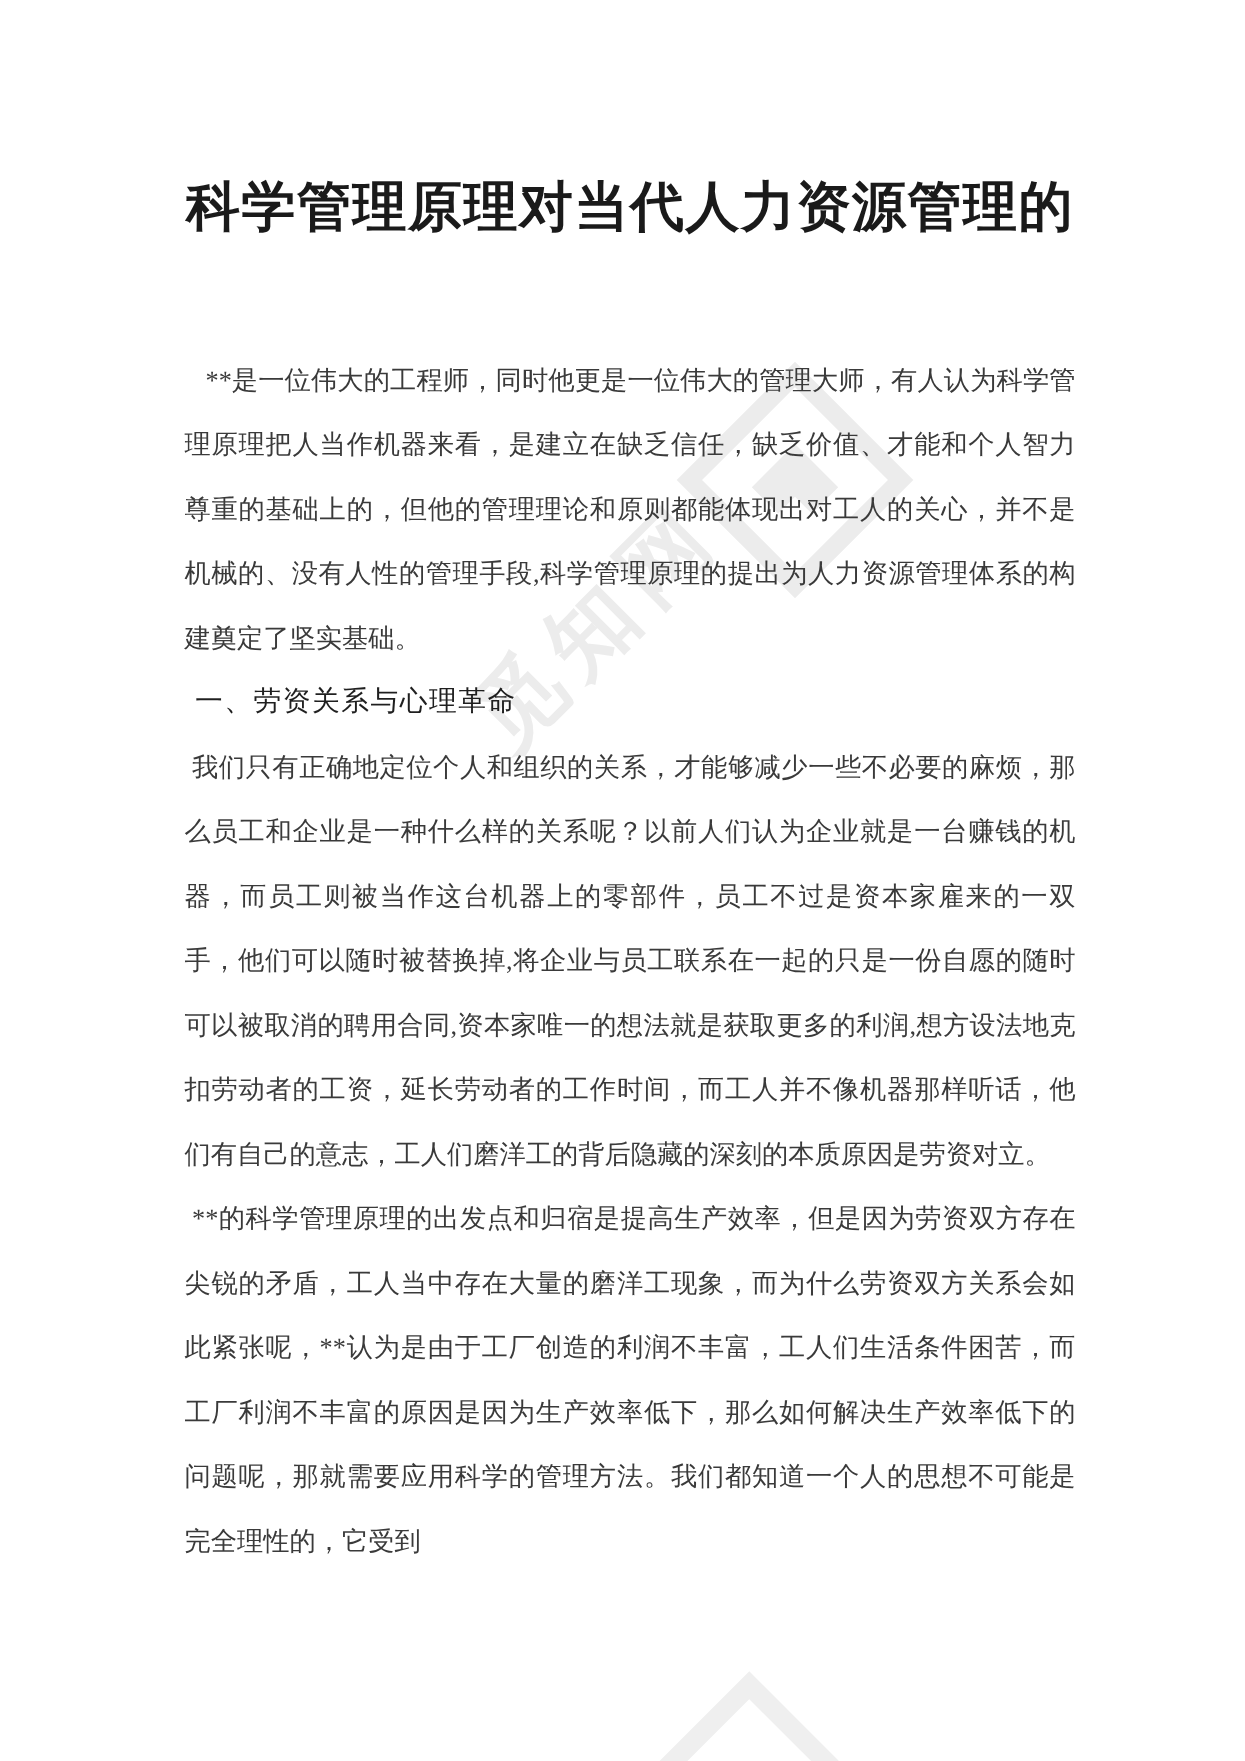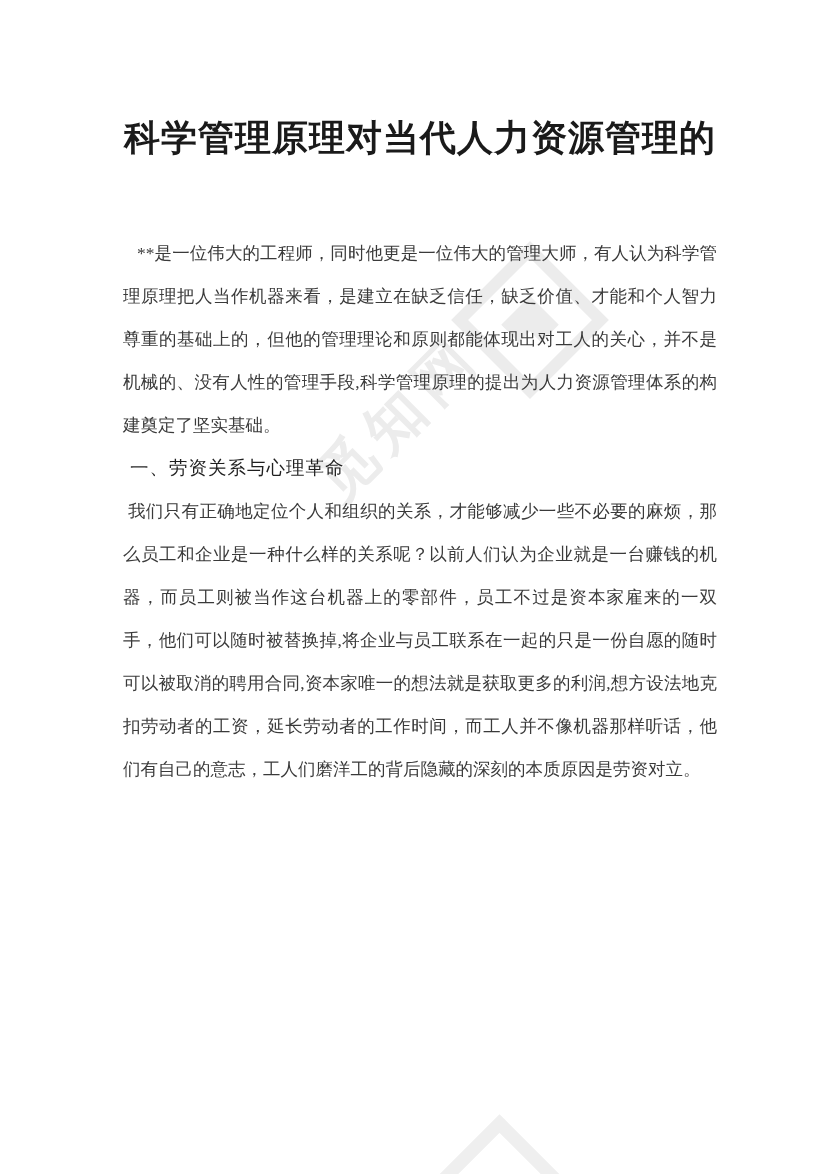--- a/index.html
+++ b/index.html
@@ -118,15 +118,16 @@
     <h1 class="doc-title">
       <span class="tline">科学管理原理对当代人力资源管理的</span>
     </h1>
 
     <p class="para p-intro">**是一位伟大的工程师，同时他更是一位伟大的管理大师，有人认为科学管理原理把人当作机器来看，是建立在缺乏信任，缺乏价值、才能和个人智力尊重的基础上的，但他的管理理论和原则都能体现出对工人的关心，并不是机械的、没有人性的管理手段,科学管理原理的提出为人力资源管理体系的构建奠定了坚实基础。</p>
 
     <h2 class="sec-heading">一、劳资关系与心理革命</h2>
 
     <p class="para p-body">我们只有正确地定位个人和组织的关系，才能够减少一些不必要的麻烦，那么员工和企业是一种什么样的关系呢？以前人们认为企业就是一台赚钱的机器，而员工则被当作这台机器上的零部件，员工不过是资本家雇来的一双手，他们可以随时被替换掉,将企业与员工联系在一起的只是一份自愿的随时可以被取消的聘用合同,资本家唯一的想法就是获取更多的利润,想方设法地克扣劳动者的工资，延长劳动者的工作时间，而工人并不像机器那样听话，他们有自己的意志，工人们磨洋工的背后隐藏的深刻的本质原因是劳资对立。</p>
 
+    <p class="para p-body">**的科学管理原理的出发点和归宿是提高生产效率，但是因为劳资双方存在尖锐的矛盾，工人当中存在大量的磨洋工现象，而为什么劳资双方关系会如此紧张呢，**认为是由于工厂创造的利润不丰富，工人们生活条件困苦，而工厂利润不丰富的原因是因为生产效率低下，那么如何解决生产效率低下的问题呢，那就需要应用科学的管理方法。我们都知道一个人的思想不可能是完全理性的，它受到</p>
 
   </div>
 </div>
 
 </body></html>

